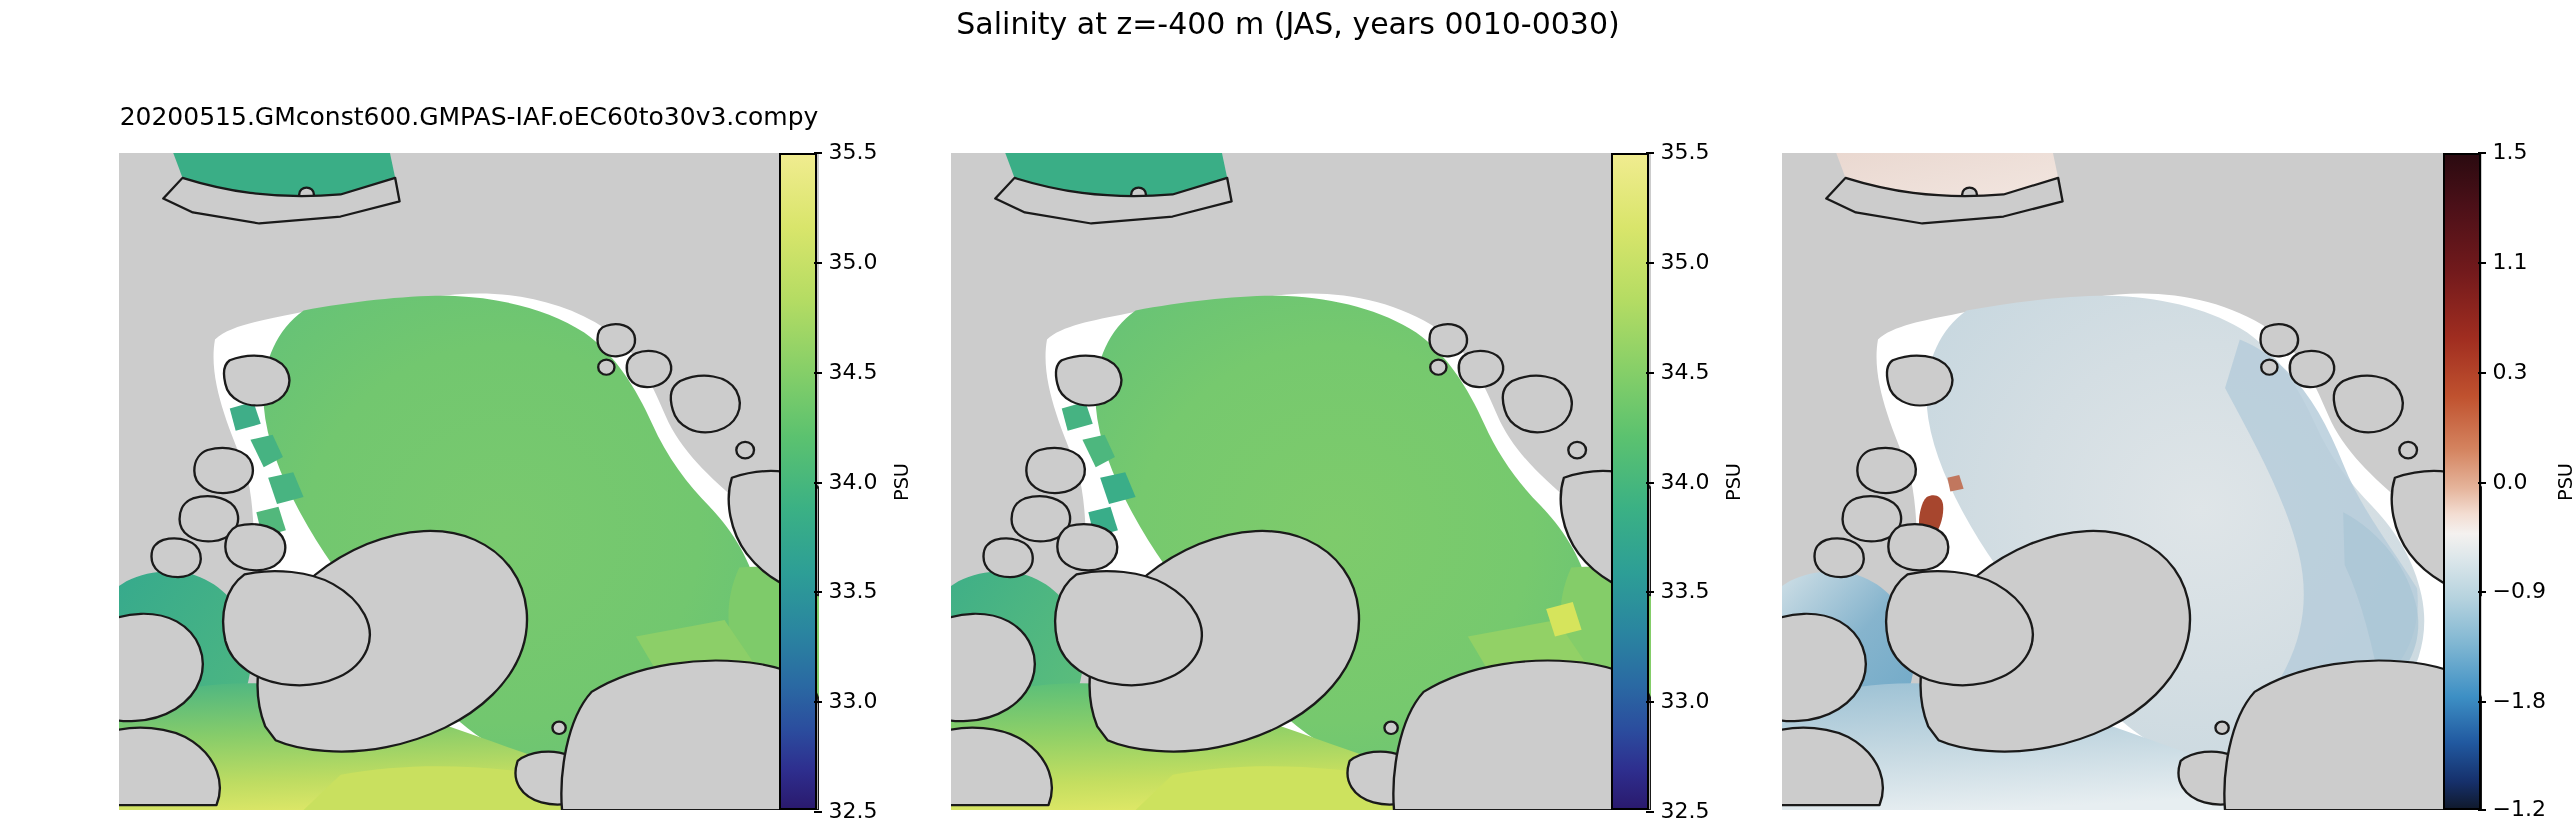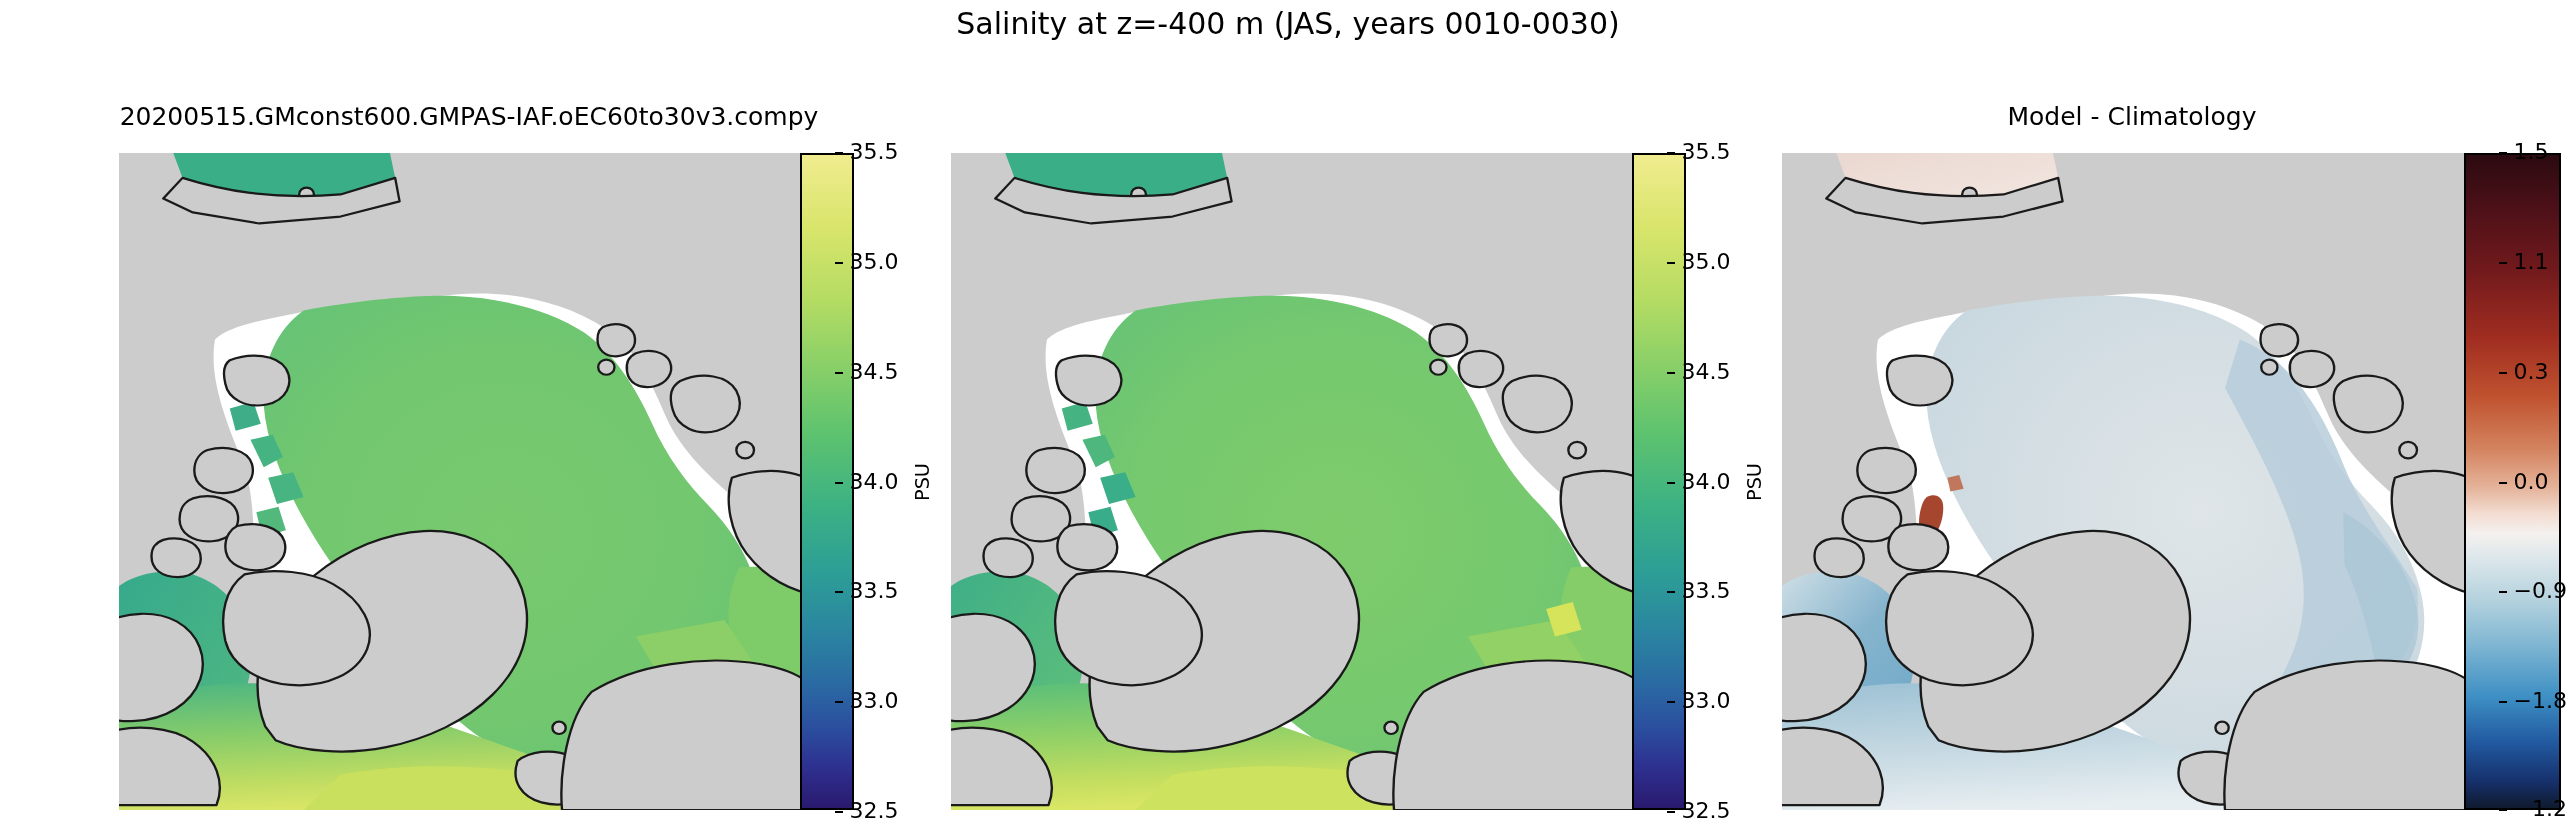--- a/index.html
+++ b/index.html
@@ -19,21 +19,21 @@
     font-size:25px;color:#000000;white-space:nowrap;
   }
 
   .map{
     position:absolute;left:0;top:0;width:100%;height:100%;
     background:#ffffff;overflow:hidden;
   }
   .map svg{display:block;width:100%;height:100%;}
 
   
-  .cbar{position:absolute;top:153px;width:54px;height:657px;margin-left:21px;}
+  .cbar{position:absolute;top:153px;width:38px;height:657px;}
   .cbar-strip{
     position:absolute;left:0;top:0;width:100%;height:100%;
     border:2.1px solid #000000;box-sizing:border-box;
   }
   .cbar-ticks{position:absolute;left:35px;top:0;height:100%;width:124px;}
   .tick{position:absolute;left:0;height:0;display:flex;align-items:center;}
   .tick i{display:block;width:8.3px;height:2.1px;background:#000000;}
   .tick span{
     margin-left:6.2px;font-size:22px;color:#000000;line-height:1;
     transform:translateY(-0.7px);white-space:nowrap;
@@ -378,21 +378,20 @@
         </div>
       <div class="tick" style="top:659px;">
           <i></i>
           <span>32.5</span>
         </div>
     </div>
     <div class="cbar-label">PSU</div>
   </div>
 
   <div class="panel" style="left:1782px;width:655px;">
-    <div class="panel-title">Model - Climatology</div>
     <div class="map">
       <svg viewBox="0 0 948 951" preserveAspectRatio="none">
         <defs>
           <radialGradient id="g3basin" cx="55%" cy="45%" r="78%">
             <stop offset="0%" stop-color="#dfe5e8"></stop>
             <stop offset="45%" stop-color="#d4dee3"></stop>
             <stop offset="100%" stop-color="#c3d5de"></stop>
           </radialGradient>
           <linearGradient id="g3lab" x1="0.1" y1="0" x2="0.9" y2="1">
             <stop offset="0%" stop-color="#cfdfe6"></stop>
@@ -508,21 +507,21 @@
             <path d="M 86,36 C 140,54 205,68 300,60 L 374,36 L 380,70 L 300,92
                      L 190,102 L 100,86 L 60,66 Z"></path>
             <path d="M -20,840 C 20,826 70,830 100,852 C 132,876 144,912 132,944
                      L -20,944 Z"></path>
           </g>
         </g>
       </svg>
     </div>
   </div>
 
-  <div class="cbar" style="left:2443px;padding-left:43px;">
+  <div class="cbar" style="left:2443px;">
     <div class="cbar-strip" style="background:linear-gradient(to bottom,
             #2b0a10 0%, #4c1018 8%, #731a1c 18%, #a02d20 28%, #c0522f 37%,
             #d4835f 45%, #e5b49b 51%, #f3ddd2 55%, #f4f1ef 58%,
             #dbe6ea 62%, #b5d2de 68%, #7fb6d2 75%, #3d8fc4 83%,
             #2159a0 90%, #16306b 96%, #101a2e 100%);"></div>
     <div class="cbar-ticks">
       <div class="tick" style="top:0px;">
           <i></i>
           <span>1.5</span>
         </div>

